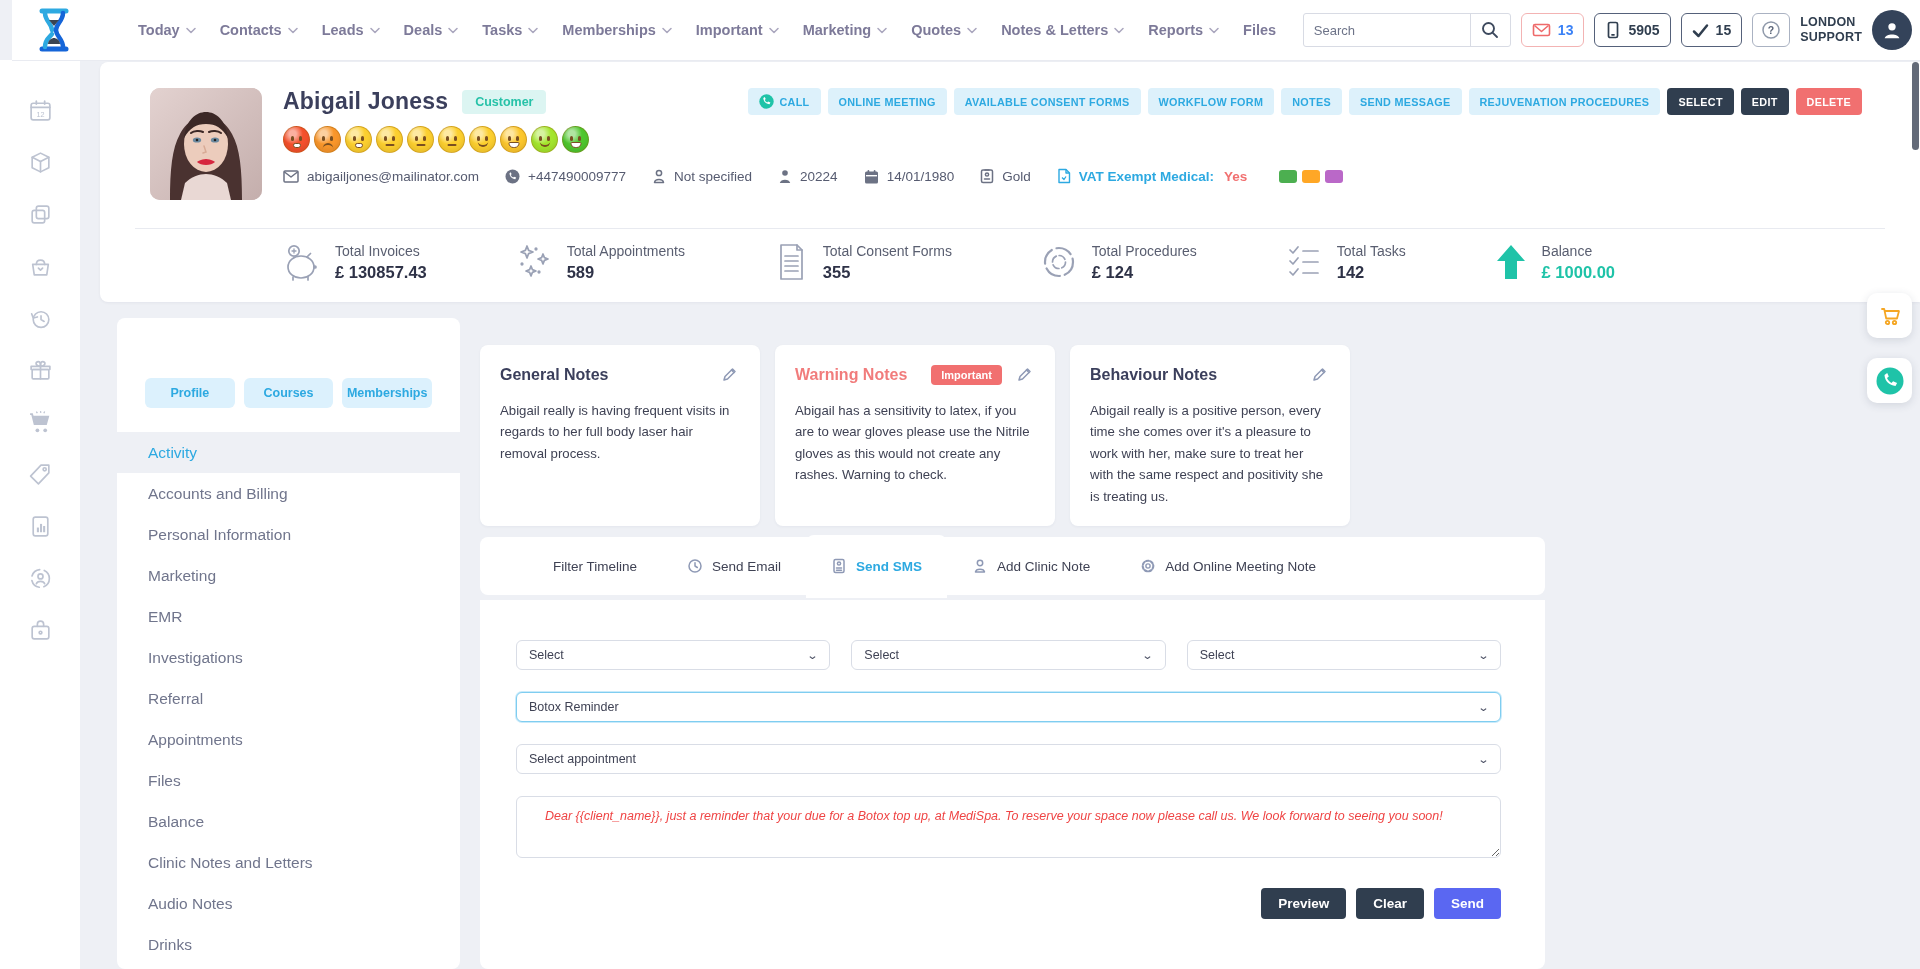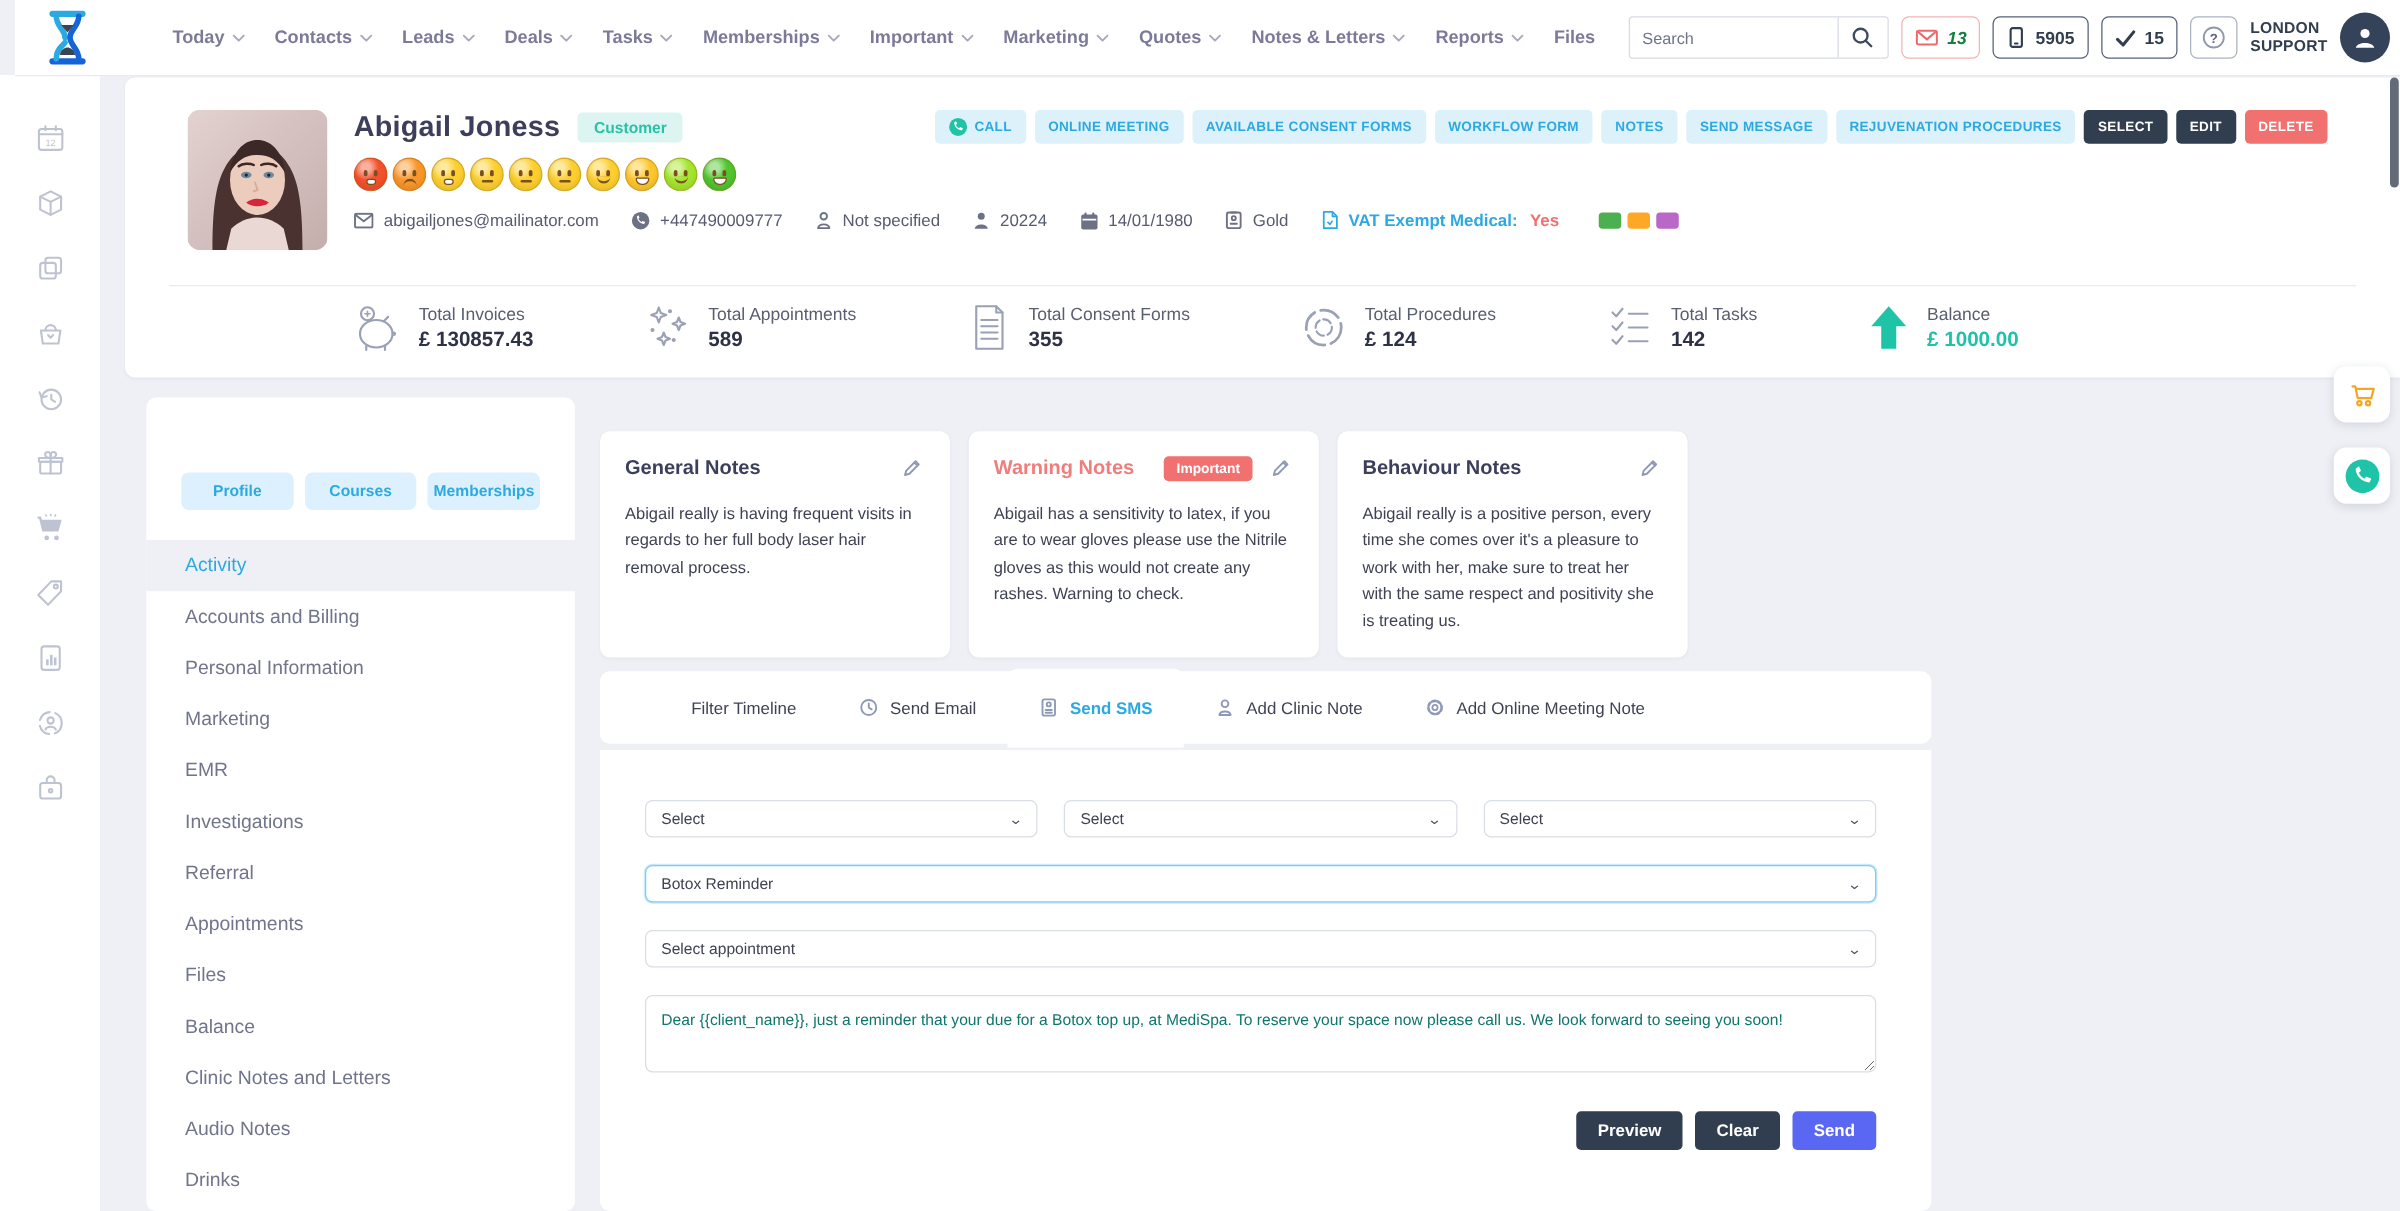--- a/index.html
+++ b/index.html
@@ -26,21 +26,21 @@
   .nav-right { margin-left:auto; display:flex; align-items:center; gap:10px; margin-right:20px; }
   .searchbox { display:flex; align-items:center; width:208px; height:34px;
                border:1px solid #d8dbe4; border-radius:3px; background:#fff; }
   .searchbox input { flex:1; border:none; outline:none; font-size:13px; padding:0 10px;
                      color:#3b3f5c; font-family:inherit; min-width:0; background:transparent; }
   .searchbox input::placeholder { color:#6d7388; }
   .search-btn { width:40px; height:100%; border:none; border-left:1px solid #d8dbe4;
                 background:transparent; display:grid; place-items:center; cursor:pointer; }
   .pill { height:34px; display:flex; align-items:center; gap:7px; padding:0 10px;
           border-radius:6px; background:#fff; font-weight:700; font-size:14px; cursor:pointer; }
-  .pill.mail  { border:1.5px solid #f3b3b3; color:#15803d;font-style:italic; }
+  .pill.mail  { border:1.5px solid #f3b3b3; color:#3b82f6; }
   .pill.dark  { border:1.5px solid #55617a; color:#303e4f; }
   .pill.help  { border:1.5px solid #aab2c2; width:38px; justify-content:center; padding:0; }
   .account-label { font-size:12.5px; font-weight:700; color:#303e4f; line-height:1.2;
                    text-align:left; letter-spacing:.2px; }
   .avatar-btn { width:40px; height:40px; border-radius:50%; background:#34435a;
                 display:grid; place-items:center; cursor:pointer; flex:none; }
 
   
   .sidebar { position:absolute; top:60px; left:0; width:80px; bottom:0; background:#fff;
              display:flex; flex-direction:column; align-items:center; padding-top:38px; gap:27px; z-index:20; }
@@ -134,22 +134,22 @@
   .sel-row { display:flex; gap:21px; }
   .sel { height:30px; border:1px solid #d9dde6; border-radius:6px; background:#fff;
          display:flex; align-items:center; padding:0 12px; font-size:12.5px; color:#3f4254;
          cursor:pointer; }
   .sel .sel-label { flex:1; }
   .sel-row .sel { flex:1; }
   .sel.full { margin-top:22px; }
   .sel.hl { border:1px solid #7fcdf0; box-shadow:0 0 0 1px #c9eafa; }
   .chev-sm { font-size:11px; color:#4a4f63; transform:scaleX(1.3); }
   .sms-text { margin-top:22px; width:100%; height:62px; border:1px solid #d9dde6; border-radius:6px;
-              padding:10px 12px; font-size:12.5px; color:#0f766e; font-family:inherit; line-height:1.5;
-              outline:none; }
+              padding:10px 28px; font-size:12.5px; color:#ef4444; font-family:inherit; line-height:1.5;
+              outline:none;font-style:italic; }
   .form-btns { margin-top:26px; display:flex; justify-content:flex-end; gap:10px; }
   .fbtn { height:31px; border:none; border-radius:4px; padding:0 17px; color:#fff; font-size:13.5px;
           font-weight:700; font-family:inherit; cursor:pointer; }
   .fbtn.navy { background:var(--navy,#303e4f); }
   .fbtn.send { background:var(--indigo,#5a67f2); }
 
   
   .float-btn { position:absolute; right:8px; width:45px; height:45px; background:#fff; border-radius:10px;
                box-shadow:0 2px 8px rgba(44,58,90,.15); display:grid; place-items:center; cursor:pointer; z-index:40; border:none; }
   .float-btn.cart { top:293px; }

